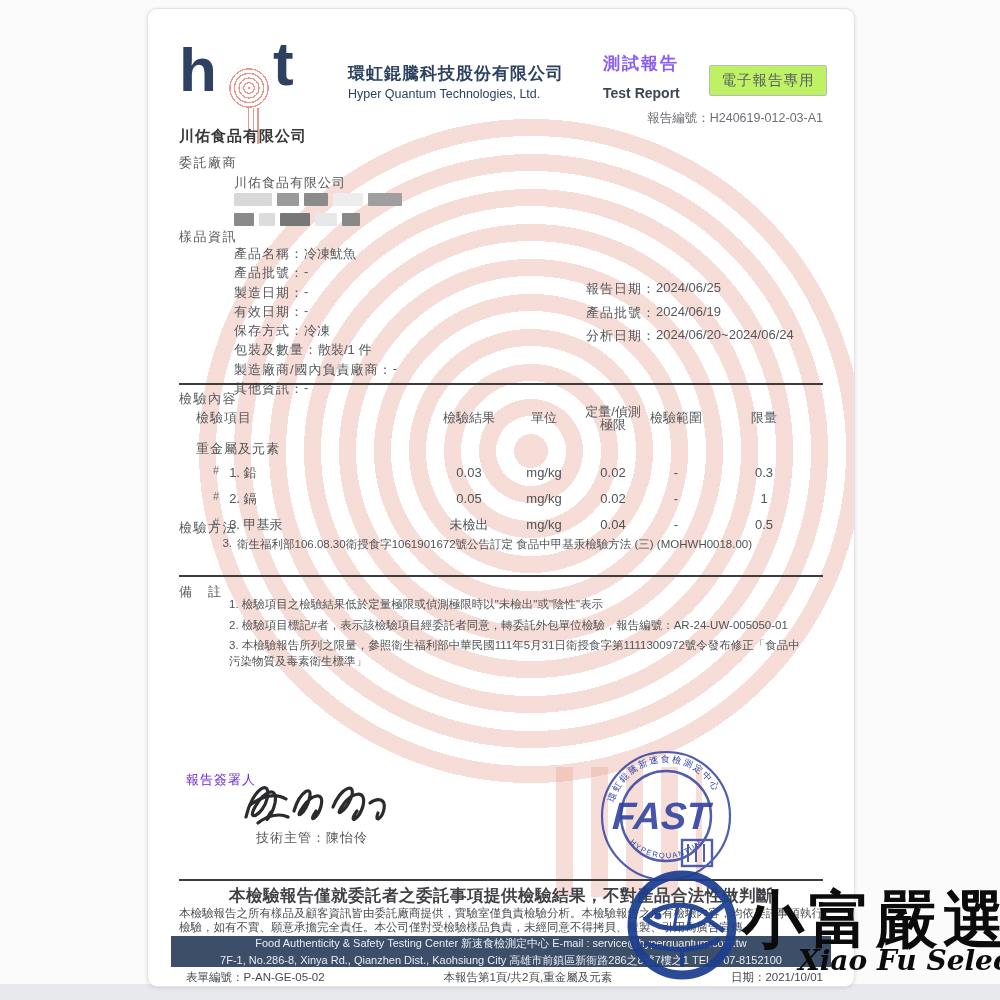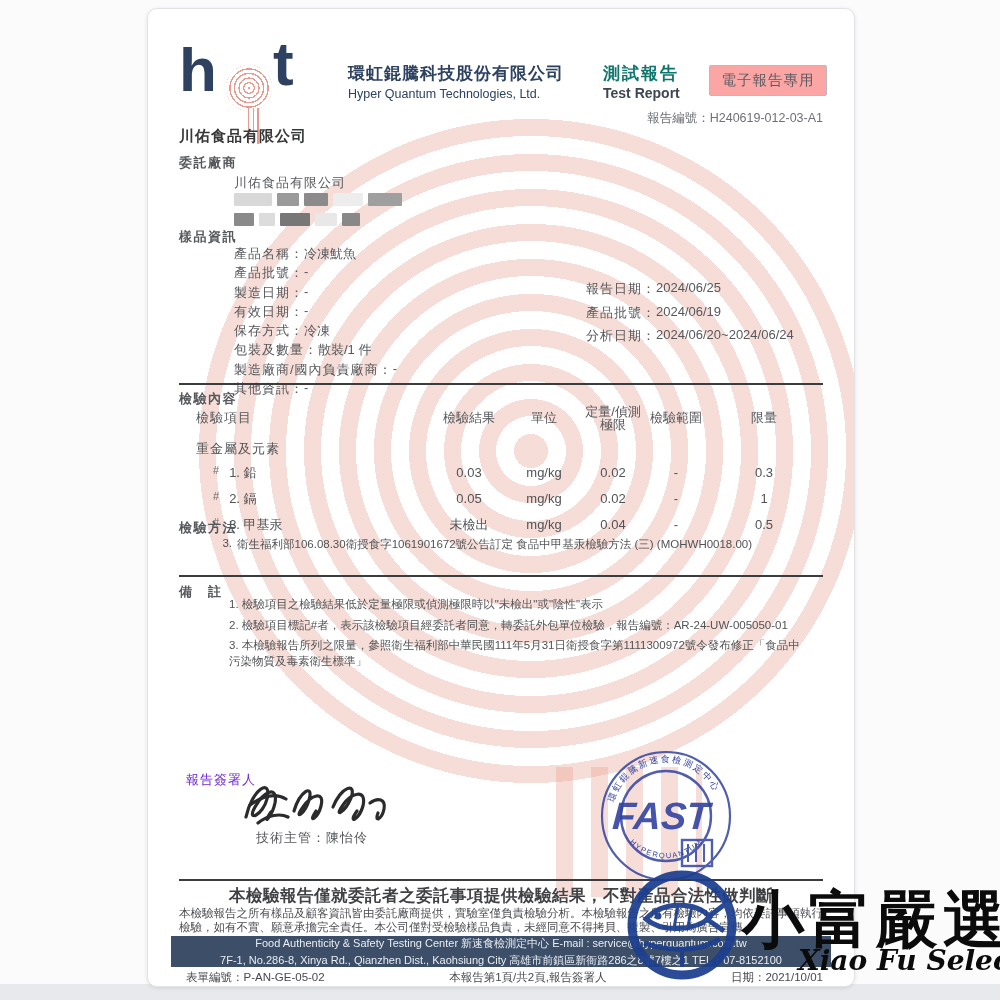--- a/index.html
+++ b/index.html
@@ -17,27 +17,27 @@
   
   .logo-h,.logo-t{font-size:62px;font-weight:800;color:#2e4160;line-height:1;}
   .logo-h{left:31px;top:30px;}
   .logo-t{left:125px;top:24px;}
   .logo-q{left:78px;top:56px;width:46px;height:46px;border-radius:50%;
     background:repeating-radial-gradient(circle at center,#e89a8e 0 1.4px,rgba(0,0,0,0) 1.4px 4.6px);}
   .logo-qtail{left:100px;top:99px;width:12px;height:36px;
     background:repeating-linear-gradient(90deg,#e89a8e 0 1.4px,rgba(0,0,0,0) 1.4px 4.6px);}
   .co-zh{left:200px;top:53px;font-size:17px;font-weight:600;color:#2d4160;letter-spacing:1px;}
   .co-en{left:200px;top:78px;font-size:12.5px;color:#2d4160;}
-  .rt-zh{left:455px;top:53px;font-size:17px;font-weight:700;color:#0f766e;letter-spacing:2px;}
+  .rt-zh{left:455px;top:43px;font-size:17px;font-weight:700;color:#8b5cf6;letter-spacing:2px;}
   .rt-en{left:455px;top:76px;font-size:14px;font-weight:600;color:#3d4654;}
   .badge{left:561px;top:56px;width:116px;height:29px;border:1px solid #b6bac2;border-radius:2px;
-    font-size:14.5px;color:#5a5d63;display:flex;align-items:center;justify-content:center;letter-spacing:1px;background:#fca5a5;}
+    font-size:14.5px;color:#5a5d63;display:flex;align-items:center;justify-content:center;letter-spacing:1px;background:#bef264;}
   .repno{right:31px;top:101px;font-size:12.5px;color:#6e7076;}
   
-  .sec{font-size:13px;color:#56585c;letter-spacing:1.5px;font-weight:bold;}
+  .sec{font-size:13px;color:#56585c;letter-spacing:1.5px;}
   .t13{font-size:13px;color:#56585c;}
   .client-head{left:31px;top:118px;font-size:15px;font-weight:700;color:#37383a;letter-spacing:1px;}
   .red-row{display:flex;gap:5px;align-items:center;}
   .red-row i{display:block;height:13px;border-radius:1px;}
   
   .fields{left:86px;top:236px;}
   .fields .fr{height:19.3px;display:flex;}
   .meta{left:438px;top:271px;}
   .meta .fr{height:23.6px;display:flex;}
   .fr .lb{letter-spacing:1px;}
@@ -269,21 +269,21 @@
 
     <div class="abs rule" style="top:870px;"></div>
     <div class="abs disc-h">本檢驗報告僅就委託者之委託事項提供檢驗結果，不對產品合法性做判斷</div>
     <div class="abs disc-b">本檢驗報告之所有樣品及顧客資訊皆由委託廠商提供，實驗室僅負責檢驗分析。本檢驗報告之所有檢驗內容，均依委託事項執行檢驗，如有不實、願意承擔完全責任。本公司僅對受檢驗樣品負責，未經同意不得拷貝、複製、引用為廣告宣傳。</div>
     <div class="abs bar">
       <div>Food Authenticity &amp; Safety Testing Center  新速食檢測定中心  E-mail : service@hyperquantum.com.tw</div>
       <div>7F-1, No.286-8, Xinya Rd., Qianzhen Dist., Kaohsiung City  高雄市前鎮區新衙路286之8號7樓之1  TEL：07-8152100</div>
     </div>
     <div class="abs brow">
       <span>表單編號：P-AN-GE-05-02</span>
-      <span>本報告第1頁/共2頁,報告簽署人</span>
+      <span>本報告第1頁/共2頁,重金屬及元素</span>
       <span>日期：2021/10/01</span>
     </div>
   </div>
 </div>
 
 <svg class="fish" viewBox="0 0 116 116">
   <g stroke="#1c3e8f" fill="none" opacity="0.93">
     <circle cx="58" cy="58" r="50" stroke-width="9"></circle>
     <path d="M22,52 C38,34 72,34 86,50 C72,64 38,66 22,52 Z" stroke-width="5"></path>
     <path d="M84,50 L100,38 M84,53 L100,64" stroke-width="5"></path>

